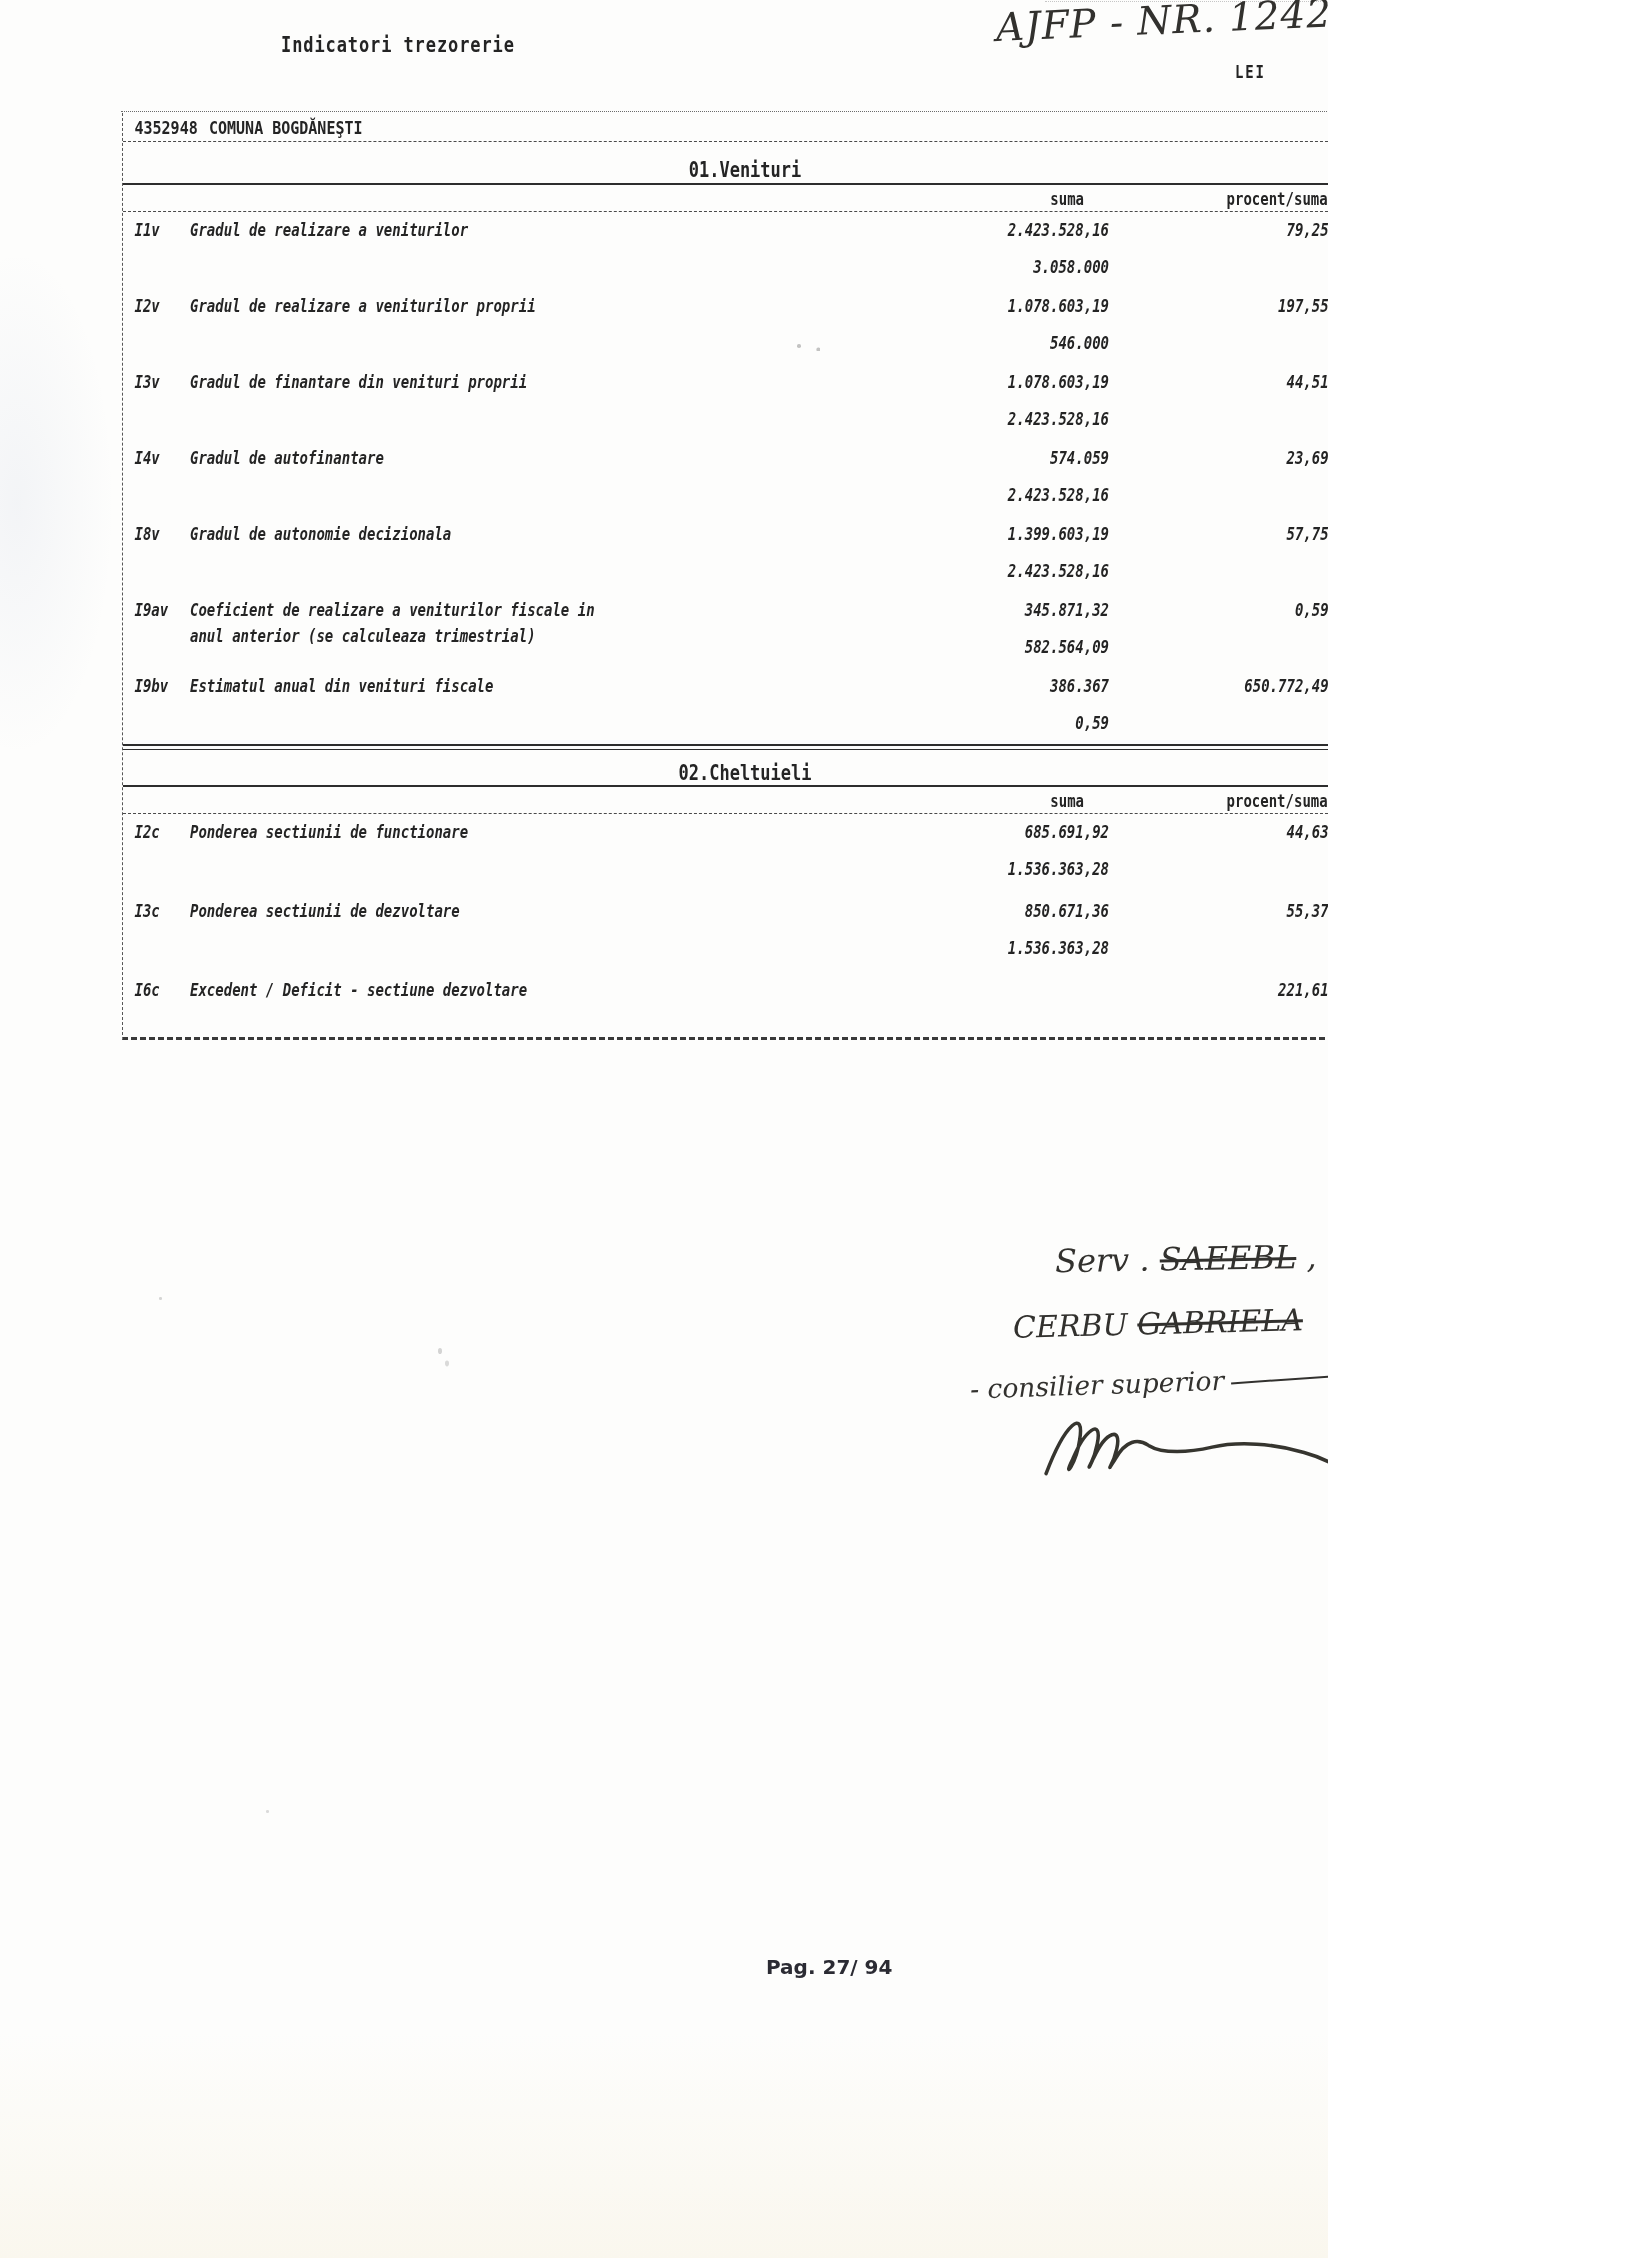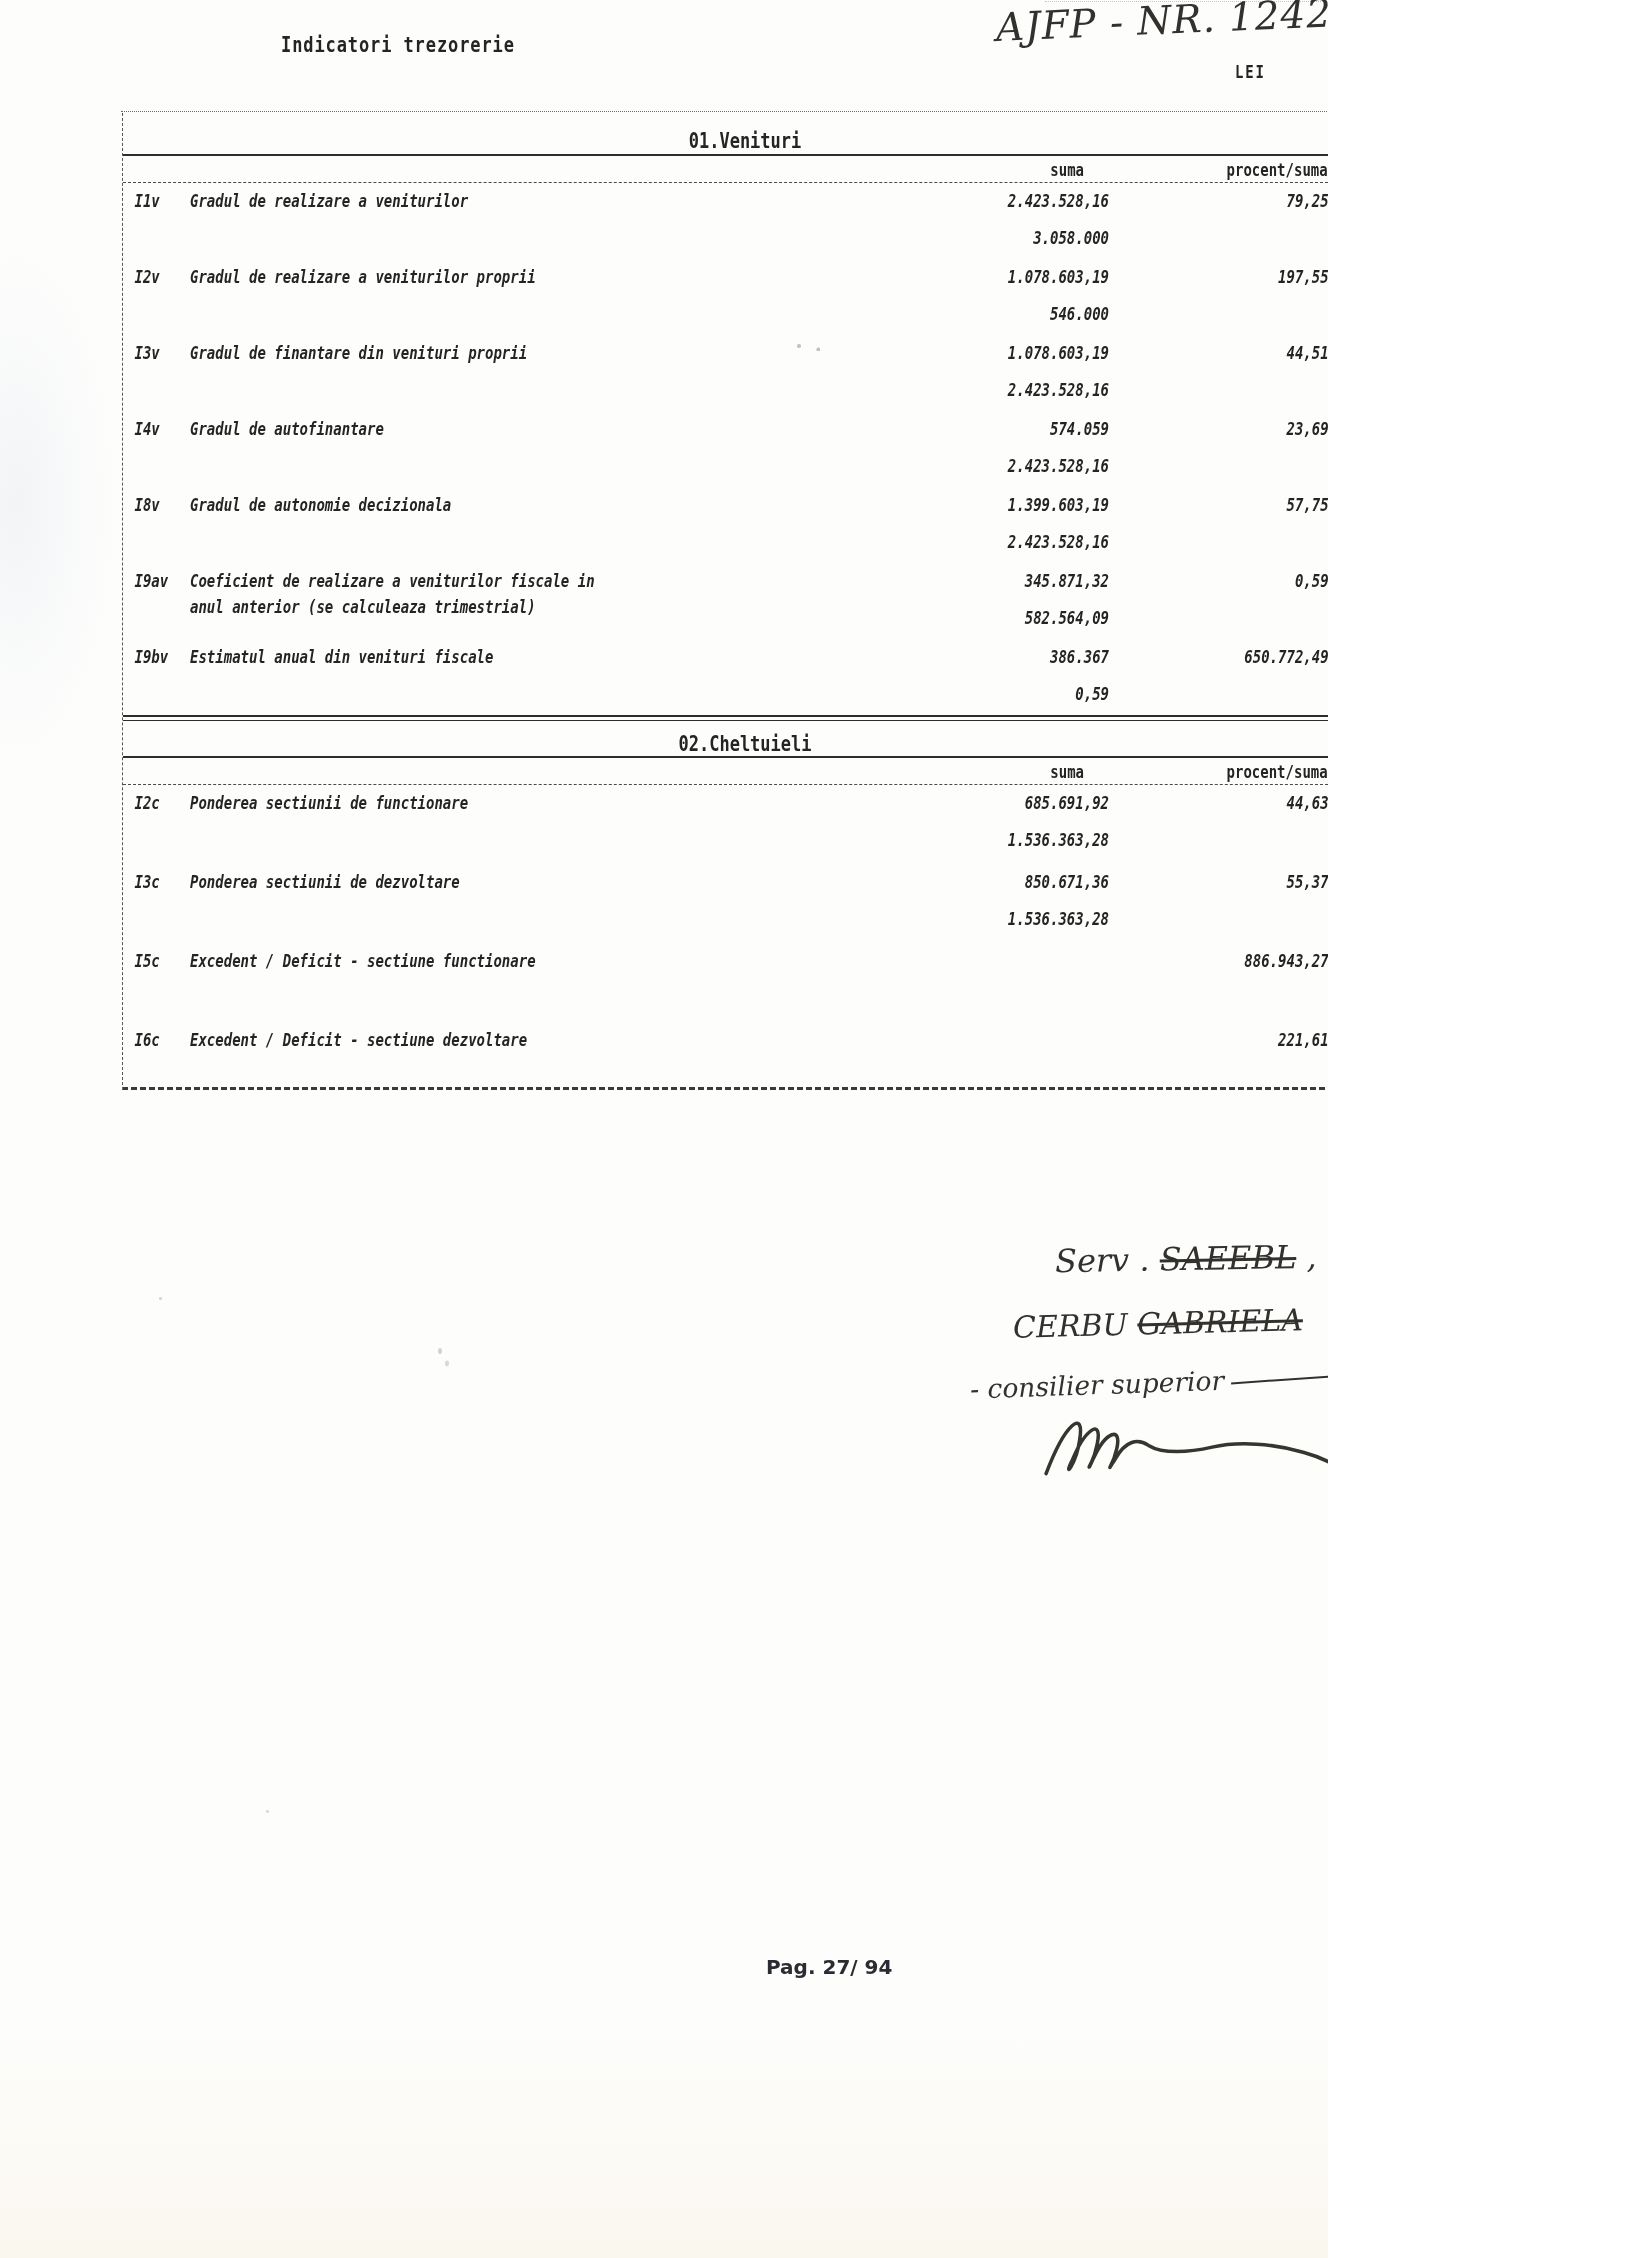--- a/index.html
+++ b/index.html
@@ -128,20 +128,24 @@
 
   <div class="doc-title">Indicatori trezorerie</div>
 
   <div class="hw hw-reg">AJFP - NR. 1242/29.04.2022</div>
   <div class="lei">LEI</div>
 
   <div class="top-dotted"></div>
 
   <div class="tbl">
 
+    <div class="org-row">
+      <span class="org-code">4352948</span>
+      <span class="org-name">COMUNA BOGDĂNEŞTI</span>
+    </div>
 
     <div class="sec-head s1">
       <span class="st">01.Venituri</span>
     </div>
 
     <div class="colhead">
       <span class="ch suma">suma</span>
       <span class="ch proc">procent/suma</span>
     </div>
 
@@ -222,25 +226,20 @@
     </div>
 
     <div class="irow h90">
       <span class="cell code">I3c</span>
       <span class="cell lbl">Ponderea sectiunii de dezvoltare</span>
       <span class="cell s1v">850.671,36</span>
       <span class="cell s2v">1.536.363,28</span>
       <span class="cell pcv">55,37</span>
     </div>
 
-    <div class="irow h90">
-      <span class="cell code">I5c</span>
-      <span class="cell lbl">Excedent / Deficit - sectiune functionare</span>
-      <span class="cell pcv">886.943,27</span>
-    </div>
 
     <div class="irow last">
       <span class="cell code">I6c</span>
       <span class="cell lbl">Excedent / Deficit - sectiune dezvoltare</span>
       <span class="cell pcv">221,61</span>
     </div>
 
   </div>
 
   <div>

